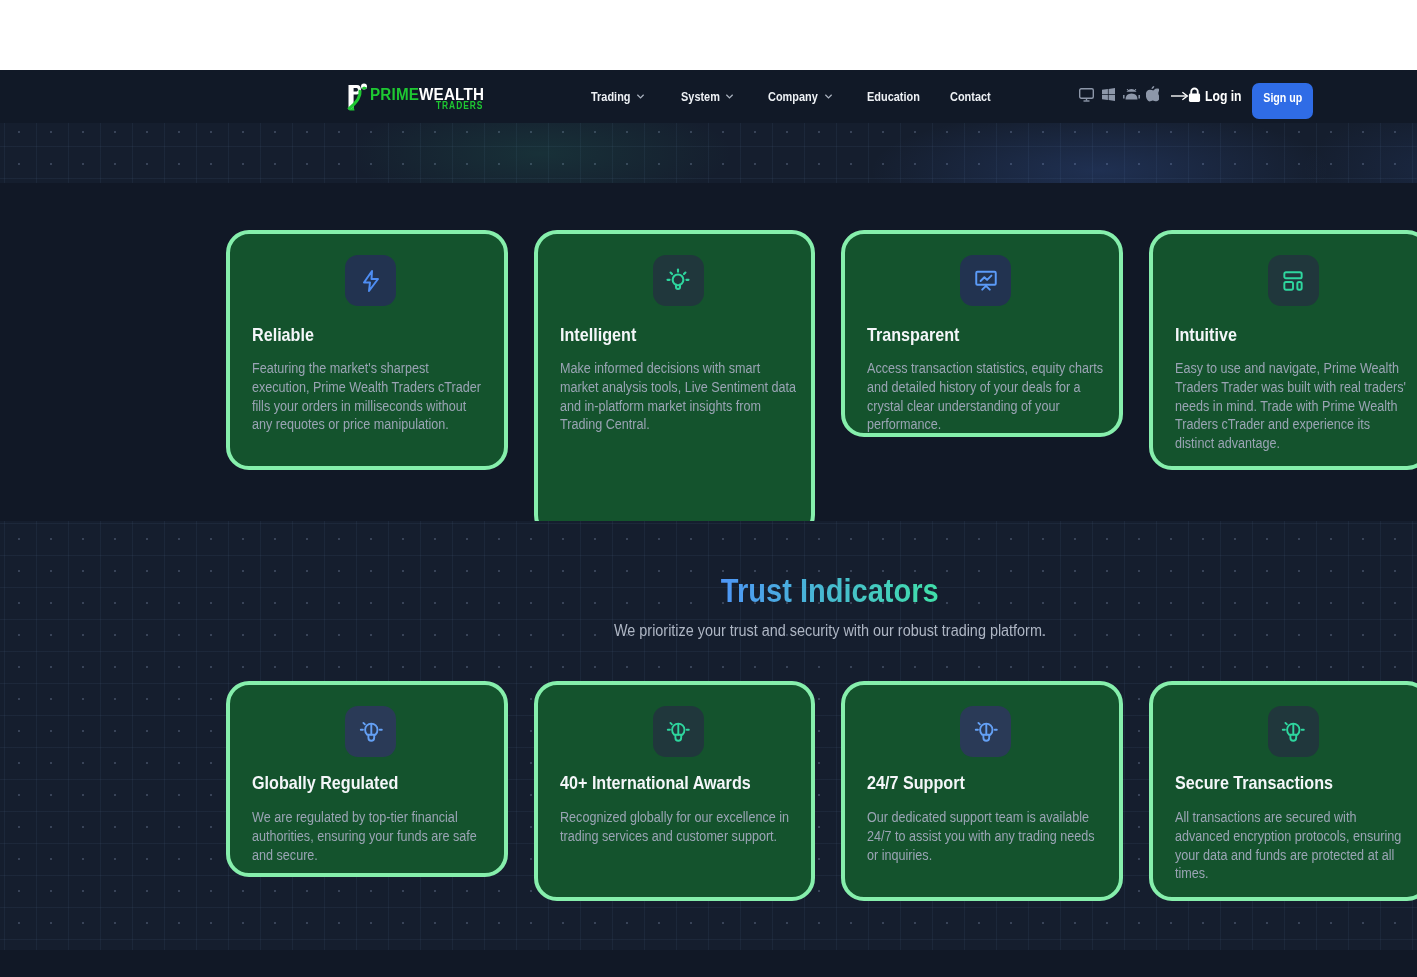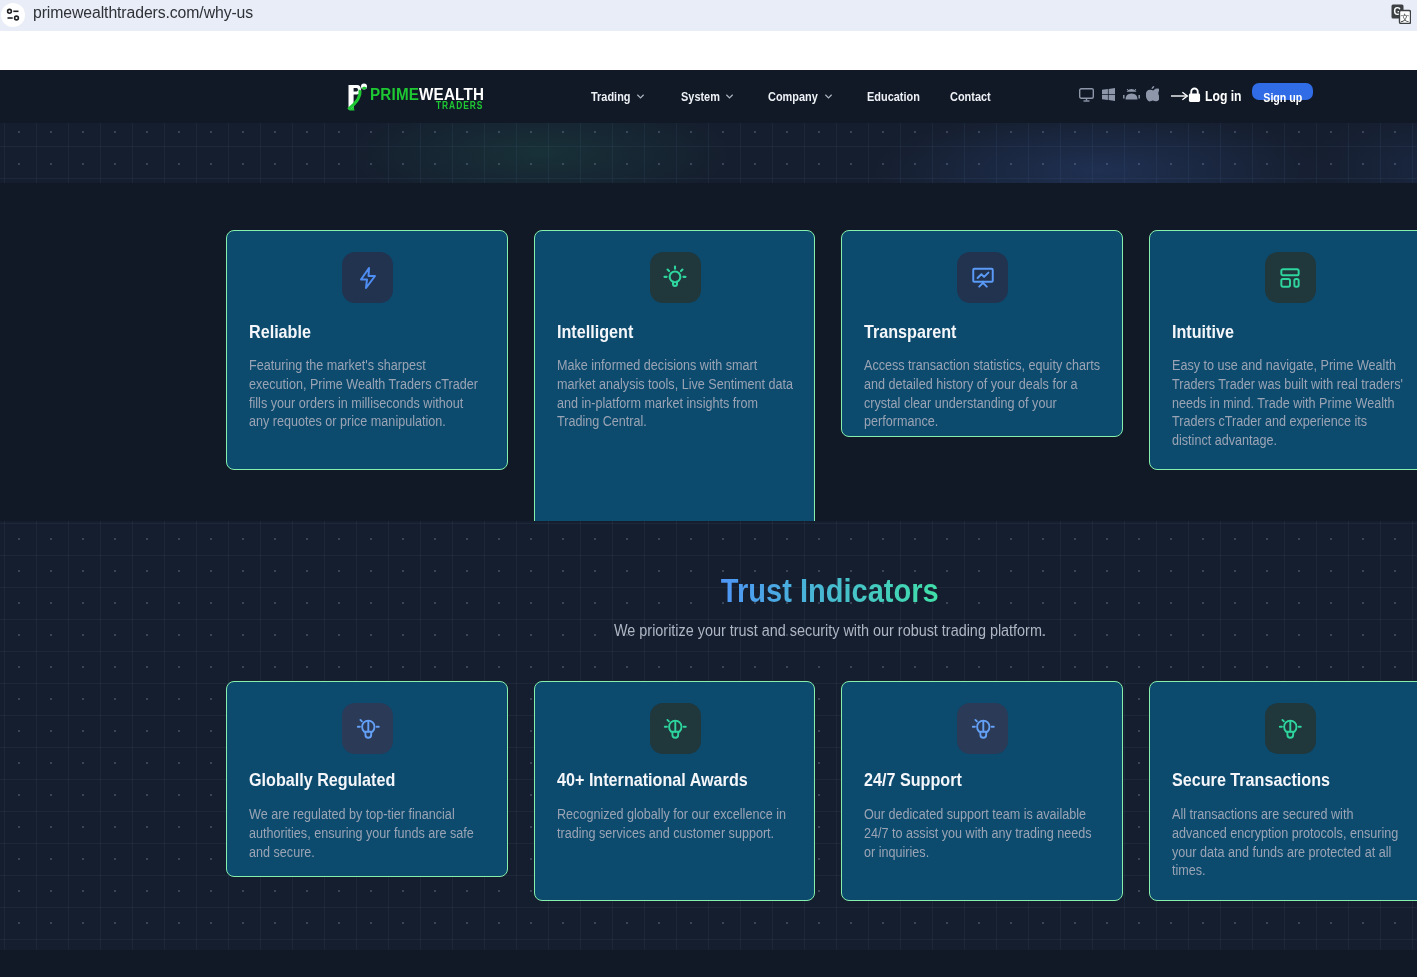--- a/index.html
+++ b/index.html
@@ -22,55 +22,37 @@
     linear-gradient(to bottom, rgba(125,155,200,0.075) 1px, transparent 1px);
   background-size:32px 32px, 32px 32px, 32px 32px;
   background-position:3px 2px, 4px 2px, 4px 2px; }
 #strip1 { position:absolute; left:0; top:123px; width:1660px; height:60px; background-position:3px 25px, 4px 23px, 4px 23px; }
 #strip1 .glow { position:absolute; border-radius:50%; }
 #sec1 { position:absolute; left:0; top:183px; width:1660px; height:338px; background:#111826; }
 #sec2 { position:absolute; left:0; top:521px; width:1660px; height:429px; }
 #secbot { position:absolute; left:0; top:950px; width:1660px; height:27px; background:#111826; }
 
 .cardrow { position:absolute; left:226px; display:flex; gap:26px; }
-.card { width:281.5px; border-radius:8px; background:#0c4a6e; border:1px solid #86efac; position:relative; }
+.card { width:281.5px; border-radius:23px; background:#14532d; border:4px solid #86efac; position:relative; }
 .iconbox { position:absolute; left:115px; top:21px; width:51px; height:51px; border-radius:13px; }
 .iconbox svg { position:absolute; left:50%; top:50%; transform:translate(-50%,-50%); }
 .bluebox { background:#223350; }
 .greenbox { background:#20373c; }
 .bluebox2 { background:#2a3a57; }
 .ctitle { position:absolute; left:22px; color:#f4f6f9; font-size:19px; font-weight:700; transform:scaleX(0.85); transform-origin:left top; white-space:nowrap; }
 .cbody { position:absolute; left:22px; color:#9aa4b4; font-size:14px; line-height:18.8px; transform:scaleX(0.9); transform-origin:left top; white-space:nowrap; }
 
 #trusthead { position:absolute; left:0; top:51px; width:1660px; text-align:center; font-size:33px; font-weight:700; }
 #trusthead span { background:linear-gradient(90deg,#4e96f7,#40e0a8); -webkit-background-clip:text; background-clip:text; color:transparent; display:inline-block; transform:scaleX(0.88); }
 #trustsub { position:absolute; left:0; top:101px; width:1660px; text-align:center; font-size:16px; color:#aeb6c4; }
 #trustsub span { display:inline-block; transform:scaleX(0.9); }
 </style>
 </head>
 <body>
 <div id="stage">
-  <div id="urlbar">
-    <div class="pill"></div>
-    <svg style="position:absolute;left:5px;top:7px" width="16" height="16" viewBox="0 0 16 16">
-      <g stroke="#202124" stroke-width="1.6" fill="none">
-        <circle cx="4.5" cy="4.3" r="1.9"></circle>
-          <line x1="8.3" y1="4.3" x2="13.5" y2="4.3"></line>
-        <circle cx="11.5" cy="11" r="1.9"></circle>
-          <line x1="2.5" y1="11" x2="7.7" y2="11"></line>
-      </g>
-    </svg>
-    <div class="url">primewealthtraders.com/why-us</div>
-    <svg style="position:absolute;left:1391px;top:4px" width="20" height="20" viewBox="0 0 20 20">
-      <rect x="0.5" y="0.5" width="12" height="14" rx="1.5" fill="#3c4043"></rect>
-      <text x="6.5" y="11" font-size="10" font-weight="bold" fill="#fff" text-anchor="middle" font-family="Liberation Sans">G</text>
-      <rect x="8.5" y="6.5" width="11" height="13" rx="1.5" fill="#fff" stroke="#3c4043" stroke-width="1.4"></rect>
-      <text x="14" y="16.5" font-size="9" fill="#3c4043" text-anchor="middle" font-family="Liberation Sans">文</text>
-    </svg>
-  </div>
   <div id="whitegap"></div>
   <div id="nav">
 
     <svg style="position:absolute;left:347px;top:13px" width="21" height="28" viewBox="0 0 21 28">
       <path fill-rule="evenodd" d="M1.5 2 L10 2 Q14 2 14 6.7 Q14 11.4 9.5 11.4 L6.6 11.4 L6.6 26.5 L1.5 26.5 Z M6.6 5 L9.6 5 Q11 5 11 6.7 Q11 8.4 9.6 8.4 L6.6 8.4 Z" fill="#ffffff"></path>
       <path d="M0.3 25.2 Q6.8 20.4 9.6 15.6 Q12.1 11.2 11.6 6.4 L14.6 7.4 Q15 12 12.3 16.8 Q9.2 22.2 2.2 27.2 Z" fill="#1ec832"></path>
       <path d="M2.2 27.6 L7.6 27.6 L6.4 23.4 Z" fill="#1ec832"></path>
       <circle cx="17" cy="3.6" r="3" fill="#ffffff"></circle>
       <path d="M19.9 4.4 A3 3 0 0 1 14.5 5 L17 3.6 Z" fill="#1ec832"></path>
     </svg>
@@ -112,21 +94,21 @@
 
     <svg style="position:absolute;left:1171px;top:20px" width="20" height="12" viewBox="0 0 22 12">
       <line x1="0" y1="6" x2="16.5" y2="6" stroke="#ffffff" stroke-width="1.5"></line>
       <path d="M12.5 1.8 L18 6 L12.5 10.2" fill="none" stroke="#ffffff" stroke-width="1.5"></path>
     </svg>
     <svg style="position:absolute;left:1188px;top:17px" width="13" height="16" viewBox="0 0 14 16">
       <rect x="1" y="6.5" width="12" height="9" rx="1.5" fill="#ffffff"></rect>
       <path d="M3.5 7 L3.5 4.5 A3.5 3.5 0 0 1 10.5 4.5 L10.5 7" fill="none" stroke="#ffffff" stroke-width="2"></path>
     </svg>
     <div style="position:absolute;left:1205px;top:0;height:53px;line-height:53px;color:#ffffff;font-size:14.5px;font-weight:600;transform:scaleX(0.84);transform-origin:left center">Log in</div>
-    <div style="position:absolute;left:1252px;top:13px;width:61px;height:17px;border-radius:7px;background:#2f6ce6;color:#fff;font-size:13px;font-weight:700;text-align:center;line-height:29px"><span style="display:inline-block;transform:scaleX(0.82)">Sign up</span></div>
+    <div style="position:absolute;left:1252px;top:13px;width:61px;height:36px;border-radius:7px;background:#2f6ce6;color:#fff;font-size:13px;font-weight:700;text-align:center;line-height:29px"><span style="display:inline-block;transform:scaleX(0.82)">Sign up</span></div>
   </div>
   <div id="strip1" class="gridbg" style="overflow:hidden">
     <div class="glow" style="left:330px;top:-30px;width:420px;height:120px;background:radial-gradient(ellipse at center, rgba(45,175,125,0.13), transparent 65%)"></div>
     <div class="glow" style="left:850px;top:-20px;width:500px;height:135px;background:radial-gradient(ellipse at center, rgba(75,125,235,0.19), transparent 65%)"></div>
     <div class="glow" style="left:1290px;top:-20px;width:300px;height:130px;background:radial-gradient(ellipse at center, rgba(70,120,230,0.10), transparent 65%)"></div>
   </div>
   <div id="sec1">
     <div class="cardrow" style="top:47px">
       <div class="card" style="height:240px">
         <div class="iconbox bluebox">

